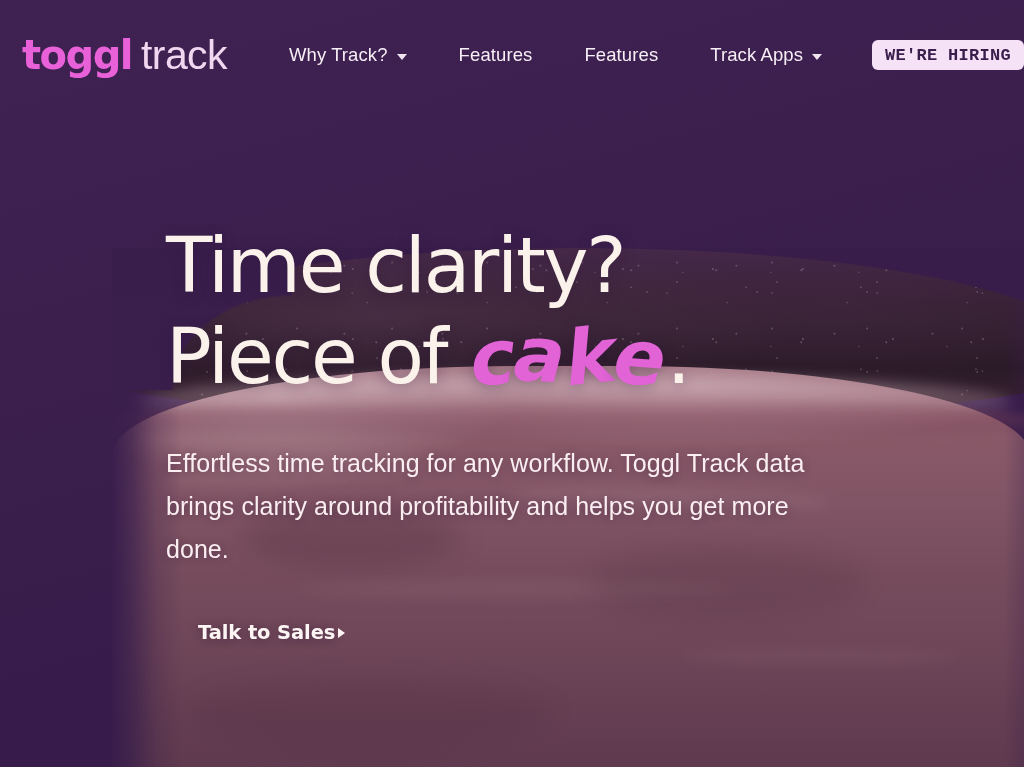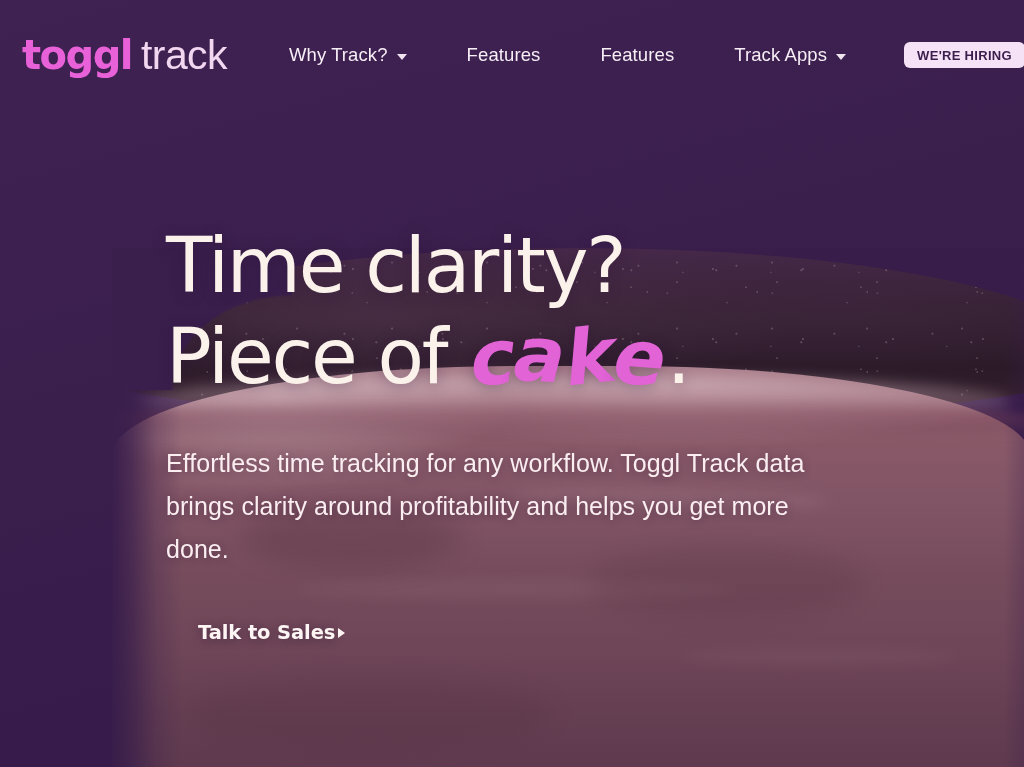--- a/index.html
+++ b/index.html
@@ -210,21 +210,21 @@
     font-size: 41px;
     letter-spacing: -0.6px;
     color: #f3d6f0;
     line-height: 1;
     margin-left: 9px;
   }
 
   .nav-links {
     display: flex;
     align-items: center;
-    gap: 12px;
+    gap: 4px;
   }
 
   .nav-item {
     display: flex;
     align-items: center;
     gap: 9px;
     padding: 8px 24px;
     color: #f7eef6;
     font-size: 18.5px;
     font-weight: 400;
@@ -240,27 +240,28 @@
     border-top: 6px solid #f0e4ef;
     display: inline-block;
     position: relative;
     top: 2px;
   }
 
   .hiring-badge {
     margin-left: 22px;
     background: #f6e2f7;
     color: #3a1f4d;
-    font-size: 13px;
+    font-size: 17px;
     font-weight: 700;
     letter-spacing: .3px;
     padding: 6px 13px 5px;
     border-radius: 6px;
     cursor: pointer;
     white-space: nowrap;
+    font-family: Liberation Mono, monospace;
   }
 
   
   .hero {
     position: absolute;
     left: 166px;
     top: 228px;
     width: 700px;
     z-index: 15;
   }

